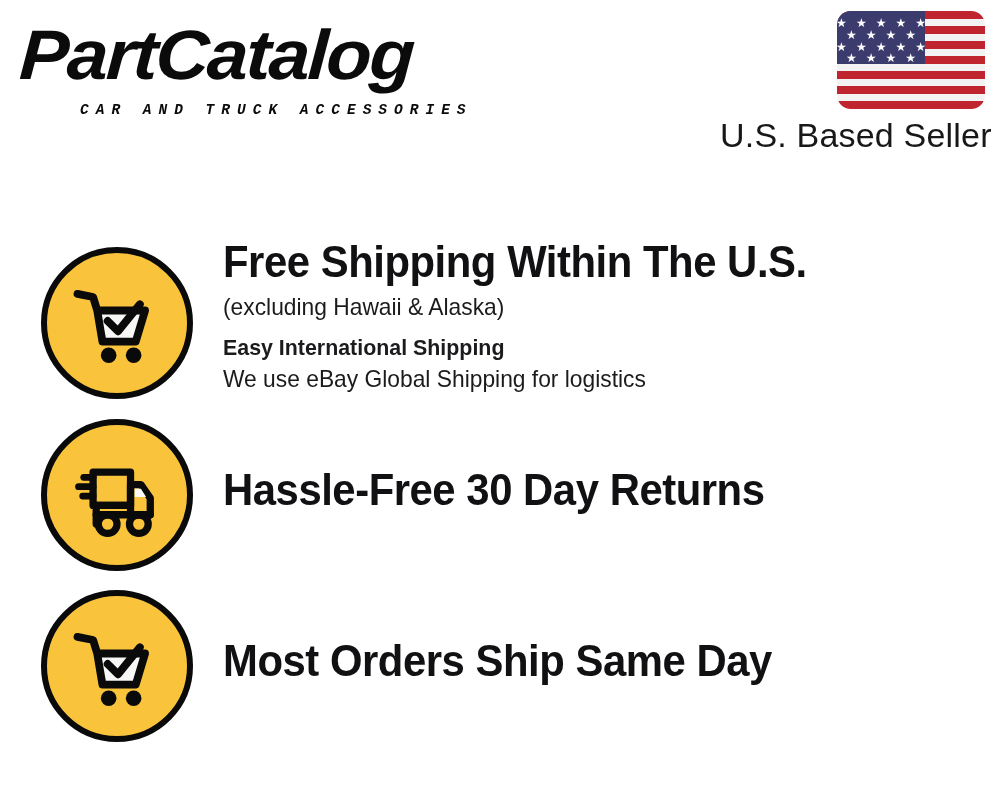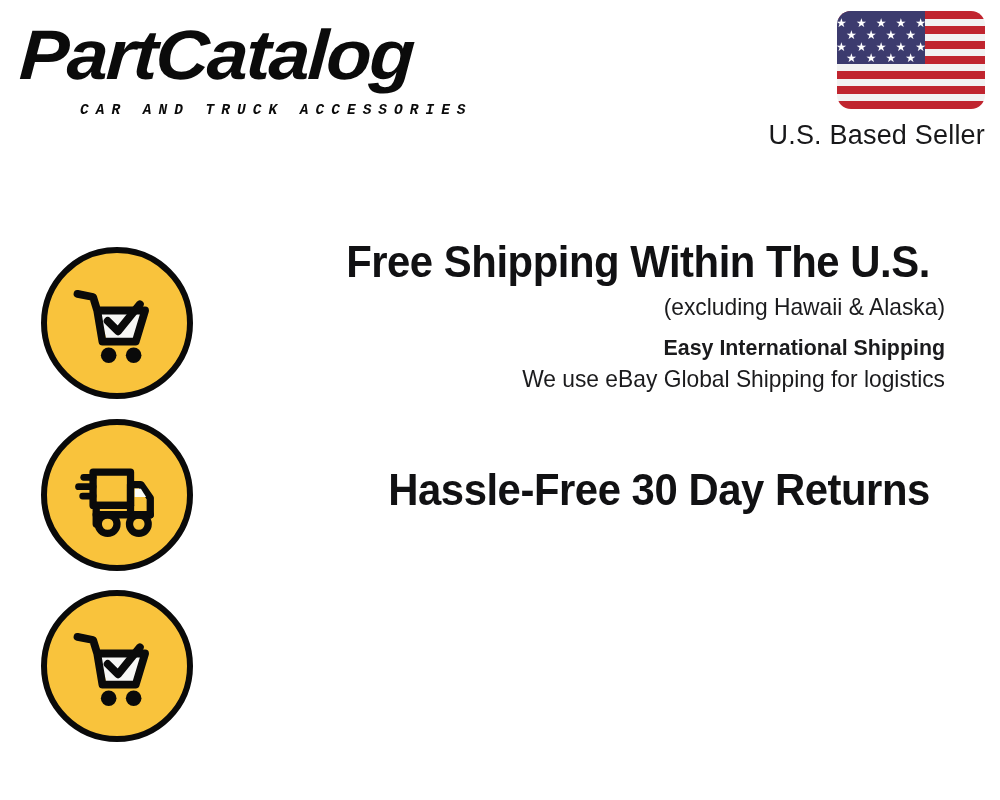--- a/index.html
+++ b/index.html
@@ -110,36 +110,35 @@
   .sr1 { top: 6px; }
   .sr2 { top: 18px; }
   .sr3 { top: 30px; }
   .sr4 { top: 41px; }
 
   #seller-label {
     position: absolute;
     left: 720px;
     top: 116px;
     width: 265px;
-    text-align: right;
+    text-align: center;
     font-family: "Liberation Sans", sans-serif;
     font-weight: 400;
-    font-size: 27px;
+    font-size: 34px;
     line-height: 38px;
     letter-spacing: 0.2px;
     color: #18181a;
     white-space: nowrap;
   }
 
   
   .feature-row {
     position: absolute;
     left: 0;
     width: 1000px;
-    text-align: right;
   }
   #feature-row-0 { top: 247px; height: 152px; }
   #feature-row-1 { top: 419px; height: 152px; }
   #feature-row-2 { top: 590px; height: 152px; }
 
   .feature-badge {
     position: absolute;
     left: 41px;
     top: 0;
     width: 152px;
@@ -300,13 +299,16 @@
 <div class="feature-row" id="feature-row-2">
   <div class="feature-badge">
     <svg viewBox="0 0 100 100" aria-hidden="true">
       <polygon points="33,40 73,40 66,66 40,66" fill="#f7f7f5"></polygon>
       <path d="M12,22 L27,25 L31,38 L77,38 L68,68 L36,68 L31,38" fill="none" stroke="#0a0a0a" stroke-width="7.5" stroke-linecap="round" stroke-linejoin="round"></path>
       <path d="M41,48 L51,58 L72,32" fill="none" stroke="#0a0a0a" stroke-width="7.5" stroke-linecap="round" stroke-linejoin="round"></path>
       <circle cx="42" cy="81" r="7.5" fill="#0a0a0a"></circle>
       <circle cx="66" cy="81" r="7.5" fill="#0a0a0a"></circle>
     </svg>
   </div>
+  <div class="feature-text">
+    <div class="feature-title">Most Orders Ship Same Day</div>
+  </div>
 </div>
 
 </body></html>

